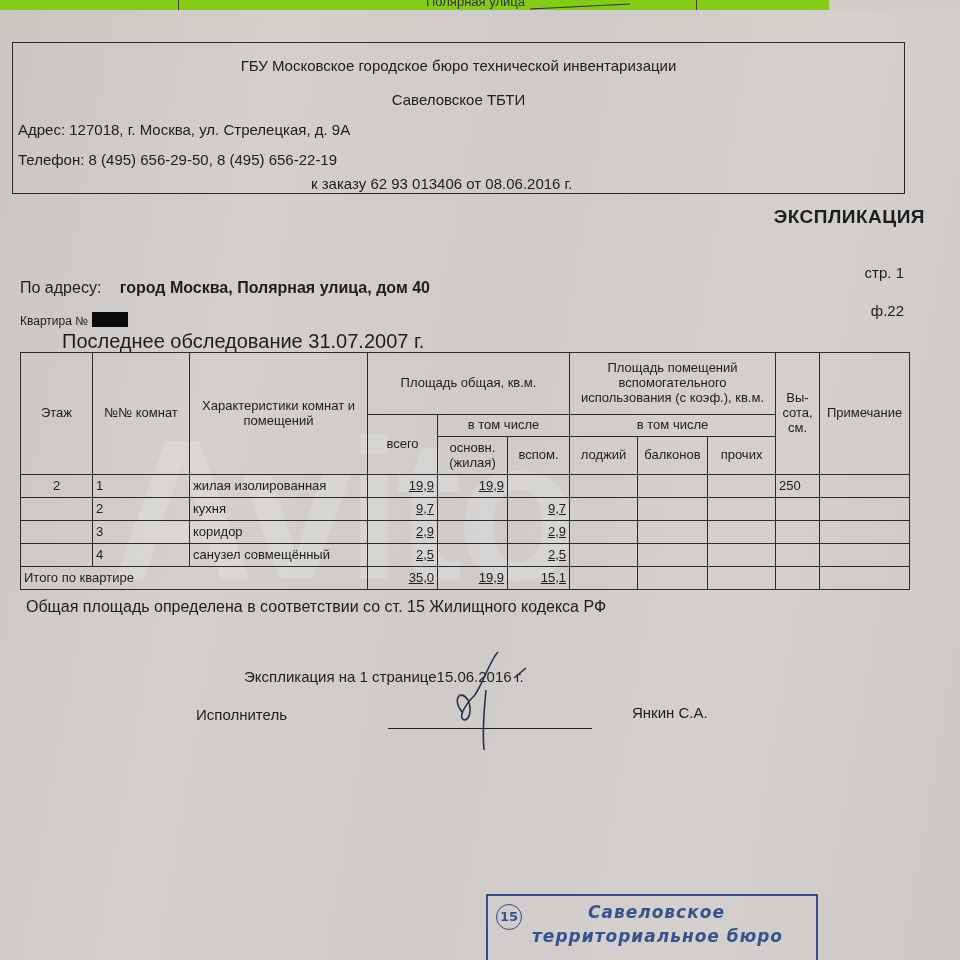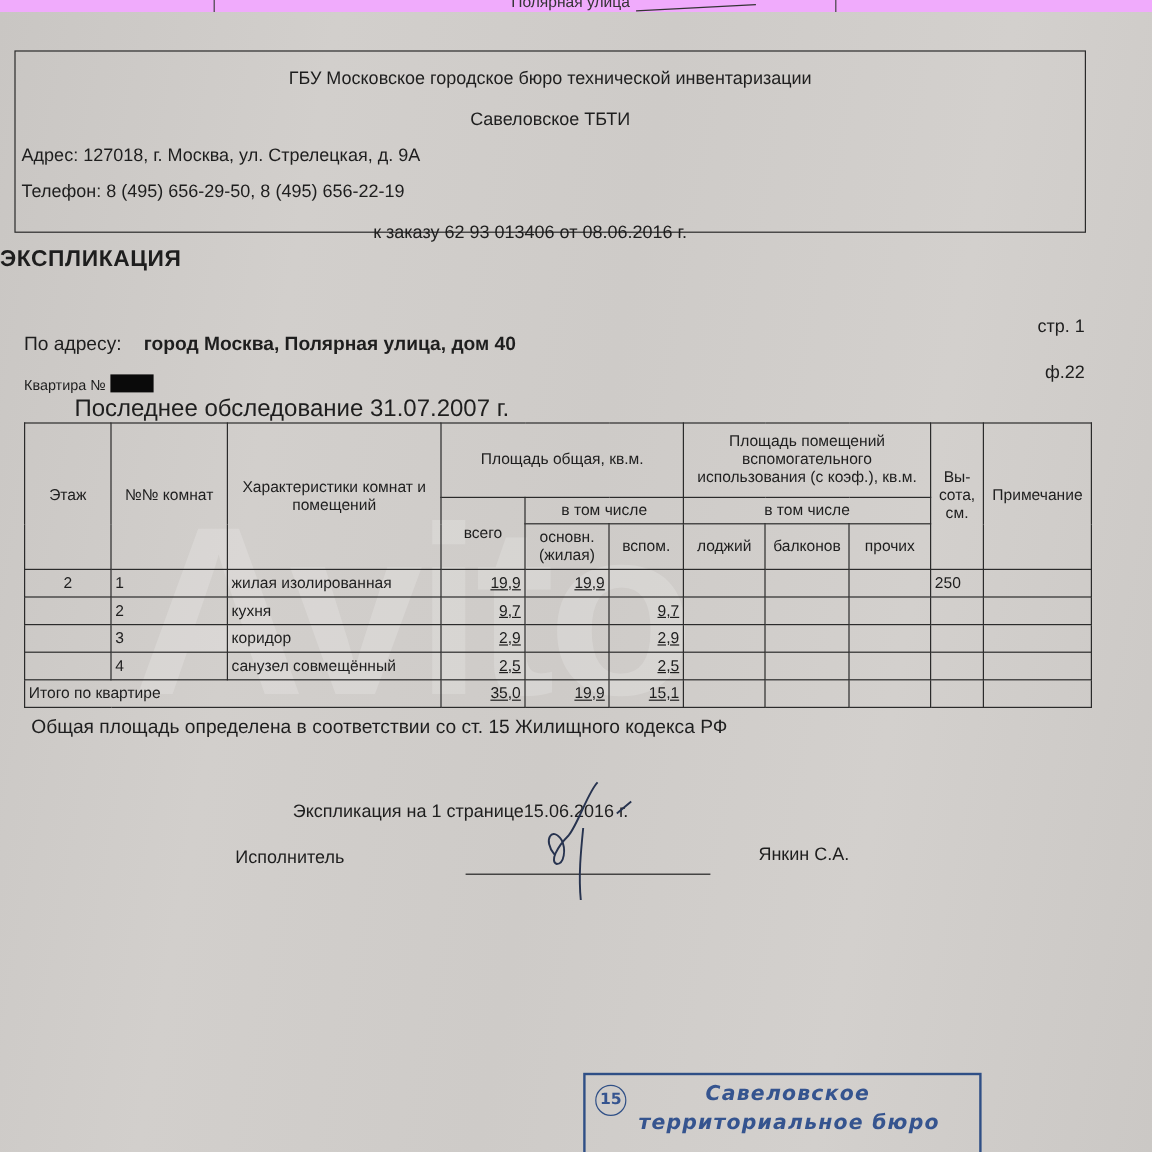--- a/index.html
+++ b/index.html
@@ -3,43 +3,43 @@
   <meta charset="utf-8">
   <style>
     html, body { margin: 0; padding: 0; }
     body {
       width: 960px; height: 960px; overflow: hidden; position: relative;
       background: #cfccca;
       font-family: "Liberation Sans", sans-serif;
       color: #1e1e1e;
     }
     .under-sheet {
-      position: absolute; left: 0; top: 0; width: 960px; height: 10px;
-      background: #f0abfc; border-bottom: 1px solid #a9a6a3;
+      position: absolute; left: 0; top: 0; width: 829px; height: 10px;
+      background: #84cc16; border-bottom: 1px solid #a9a6a3;
     }
     .under-sheet .txt {
       position: absolute; left: 426px; top: -6px; font-size: 13px; color: #333;
     }
     .under-sheet .line {
       position: absolute; left: 530px; top: 6px; width: 100px; height: 1px; background: #333;
       transform: rotate(-3deg);
     }
     .under-sheet .vline { position: absolute; top: 0; width: 1px; height: 10px; background: #444; }
     .paper {
       position: absolute; left: 0; top: 10px; width: 960px; height: 950px;
       background: linear-gradient(100deg, #c9c6c3 0%, #d2cfcc 25%, #cecbc8 50%, #d3d0cd 75%, #cbc8c5 100%);
     }
     .header-box {
       position: absolute; left: 12px; top: 42px; width: 893px; height: 152px;
       border: 1.5px solid #2a2a2a; box-sizing: border-box;
     }
     .header-box .line { position: absolute; font-size: 15px; white-space: nowrap; }
     .center { left: 0; right: 0; text-align: center; }
     .title {
-      position: absolute; left: 0; width: 925px; top: 206px; text-align: left;
+      position: absolute; left: 0; width: 925px; top: 206px; text-align: right;
       font-weight: bold; font-size: 19px; letter-spacing: 0.5px;
     }
     .addr { position: absolute; left: 20px; top: 248px; font-size: 16px; margin-top: 31px; }
     .addr b { margin-left: 14px; }
     .page-no { position: absolute; right: 56px; top: 264px; font-size: 15px; }
     .form-no { position: absolute; right: 56px; top: 302px; font-size: 15px; }
     .flat { position: absolute; left: 20px; top: 312px; font-size: 12px; }
     .redact { display: inline-block; width: 36px; height: 15px; background: #0a0a0a; vertical-align: -2px; margin-left: 4px; }
     .survey { position: absolute; left: 62px; top: 330px; font-size: 20px; }
     table.expl {
@@ -89,21 +89,21 @@
 
 <div class="paper"></div>
 
 <div class="watermark">Avito</div>
 
 <div class="header-box">
   <div class="line center" style="top:14px">ГБУ Московское городское бюро технической инвентаризации</div>
   <div class="line center" style="top:48px">Савеловское ТБТИ</div>
   <div class="line" style="left:5px; top:78px">Адрес: 127018, г. Москва, ул. Стрелецкая, д. 9А</div>
   <div class="line" style="left:5px; top:108px">Телефон: 8 (495) 656-29-50, 8 (495) 656-22-19</div>
-  <div class="line" style="left:298px; top:142px">к заказу 62 93 013406 от 08.06.2016 г.</div>
+  <div class="line" style="left:298px; top:132px">к заказу 62 93 013406 от 08.06.2016 г.</div>
 </div>
 
 <div class="title">ЭКСПЛИКАЦИЯ</div>
 
 <div class="addr">
   <span>По адресу:</span>
   <b>город Москва, Полярная улица, дом 40</b>
 </div>
 <div class="page-no">стр. 1</div>
 <div class="form-no">ф.22</div>

